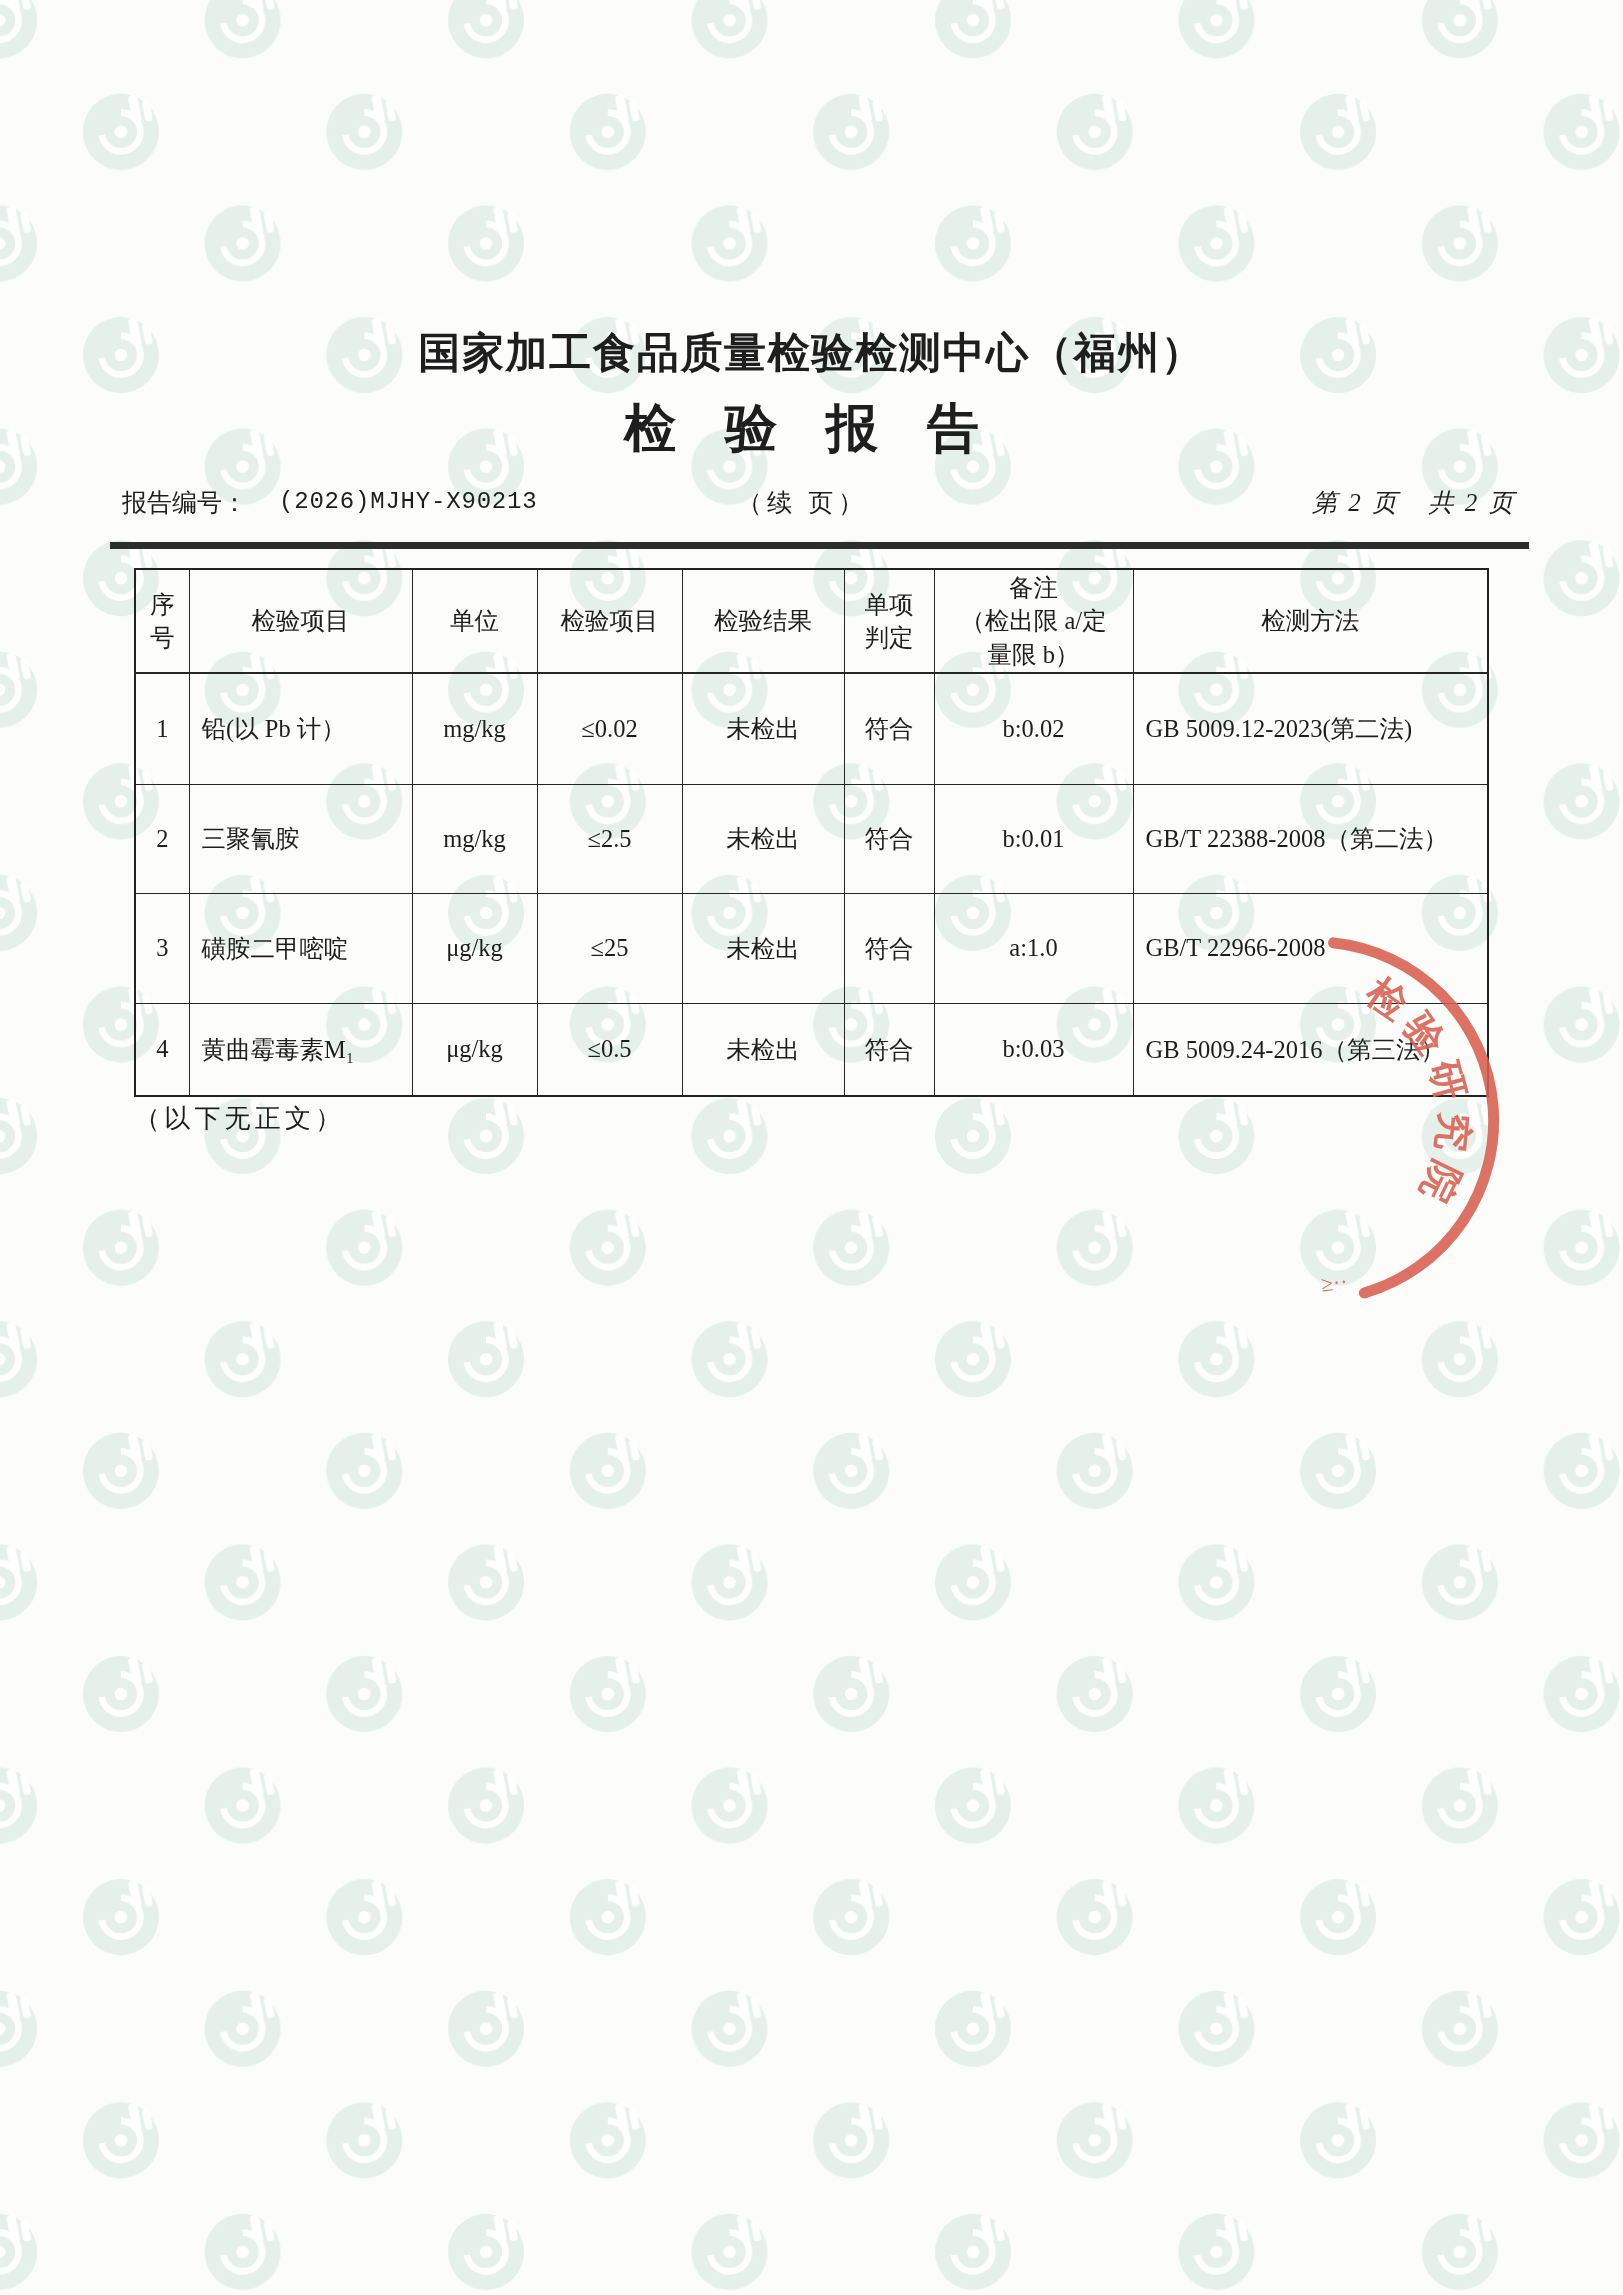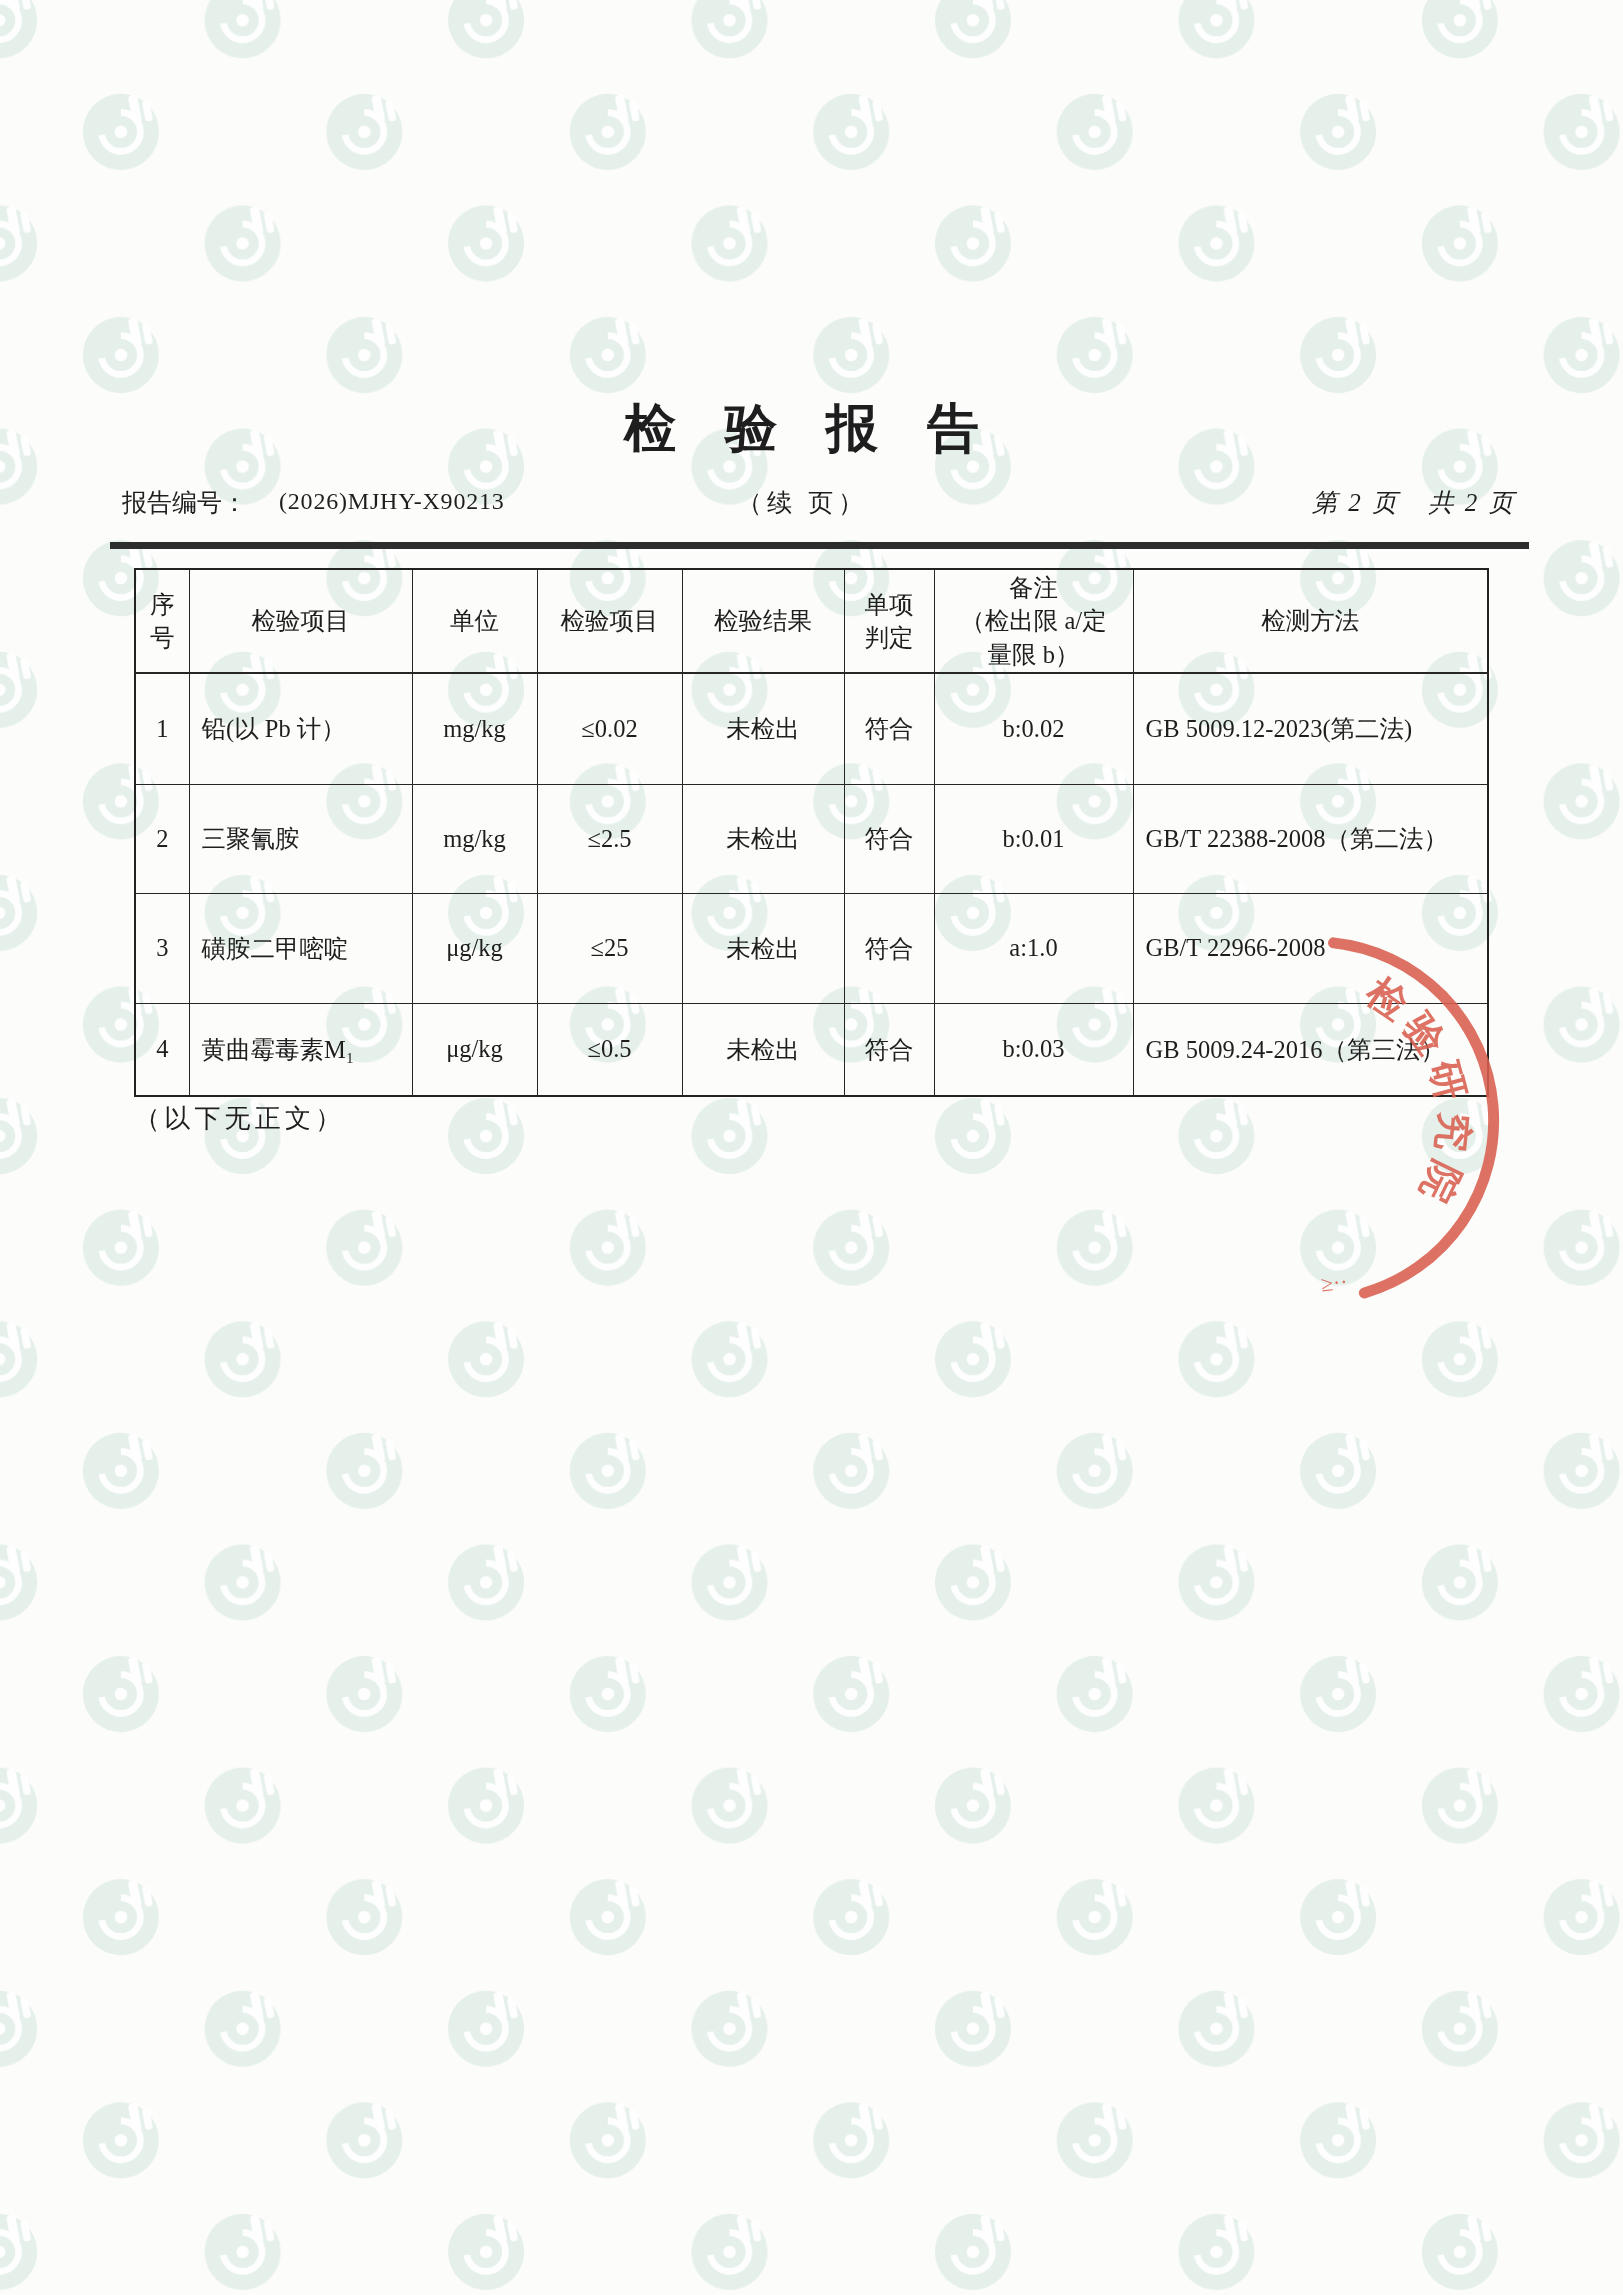--- a/index.html
+++ b/index.html
@@ -14,21 +14,21 @@
   .title { position:absolute; left:0; width:100%; text-align:center; white-space:nowrap; box-sizing:border-box; }
   .t1 { top:227px; font-size:63px; font-weight:bold; letter-spacing:22px; padding-left:22px;
         font-family:"Liberation Serif", serif; }
   .t2 { top:325px; font-size:42px; font-weight:bold; letter-spacing:1.7px;
         font-family:"Liberation Sans", sans-serif; }
   .t3 { top:394px; font-size:52px; font-weight:bold; letter-spacing:49px; padding-left:29px;
         font-family:"Liberation Sans", sans-serif; }
 
   .meta { position:absolute; top:486px; left:0; width:100%; height:36px; font-size:25px; }
   .meta .label   { position:absolute; left:122px; top:0; }
-  .meta .value   { position:absolute; left:279px; top:1.7px; font-family:Liberation Serif, serif; font-size:24px; letter-spacing:0.8px; }
+  .meta .value   { position:absolute; left:279px; top:1.7px; font-family:Liberation Mono, monospace; font-size:24px; letter-spacing:0.8px; }
   .meta .cont    { position:absolute; left:737px; top:0; letter-spacing:5px; }
   .meta .pages   { position:absolute; right:107px; top:0; letter-spacing:2.5px;font-style:italic; }
   .meta .pages .gap { display:inline-block; width:29px; }
 
   .rule { position:absolute; top:542px; left:110px; width:1419px; height:6.8px; background:#2d2d2d; }
 
   table.report {
     position:absolute; top:568px; left:134px; width:1353px;
     border-collapse:collapse; table-layout:fixed;
     font-size:24.5px;
@@ -62,20 +62,21 @@
     <pattern id="wm-pat" x="-73" y="-42" width="288" height="264" patternUnits="userSpaceOnUse">
       <use href="#wm-glyph" x="72" y="66"></use>
       <use href="#wm-glyph" x="216" y="198"></use>
     </pattern>
   </defs>
   <rect x="0" y="0" width="1920" height="2715" fill="url(#wm-pat)"></rect>
 </svg>
 
 <div class="content">
 
+  <div class="title t2">国家加工食品质量检验检测中心（福州）</div>
   <div class="title t3">检验报告</div>
 
   <div class="meta">
     <span class="label">报告编号：</span>
     <span class="value">(2026)MJHY-X90213</span>
     <span class="cont">（续 页）</span>
     <span class="pages"><span>第 2 页</span><span class="gap"></span><span>共 2 页</span></span>
   </div>
 
   <div class="rule"></div>

